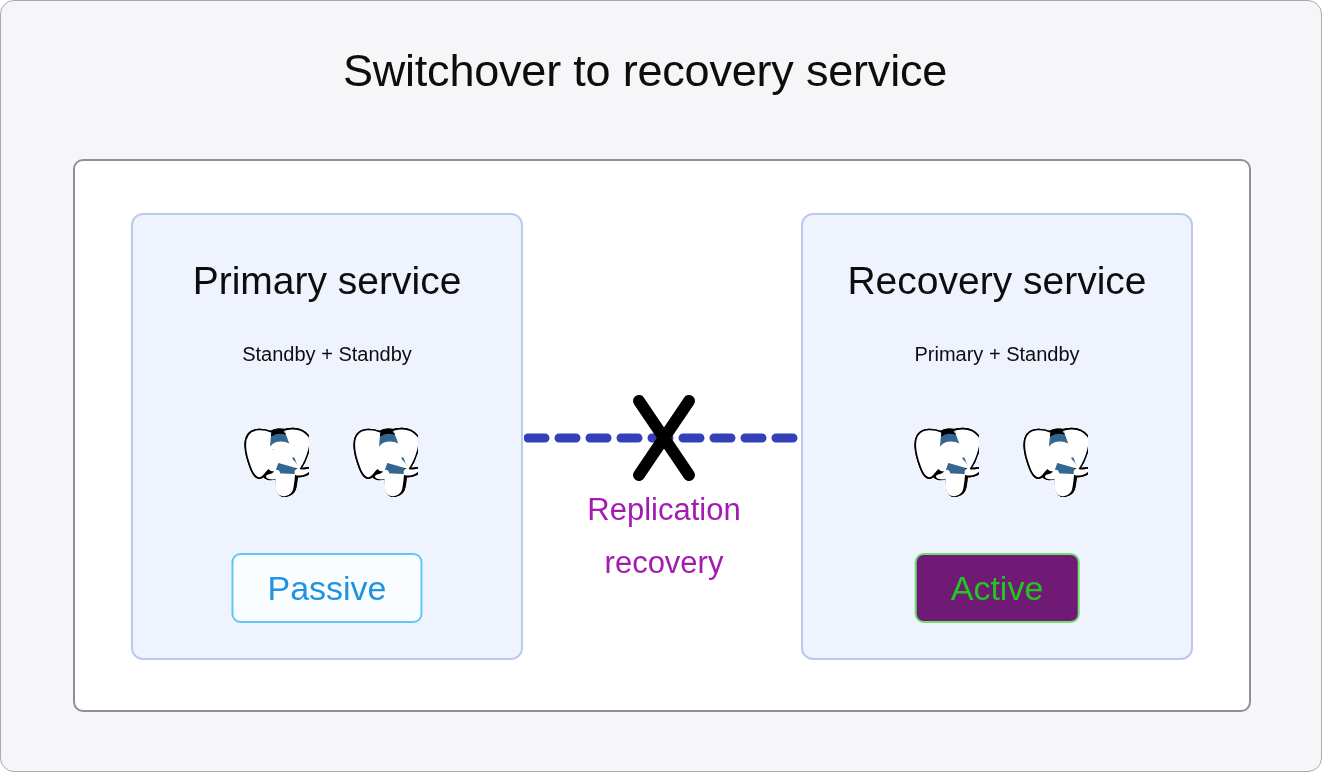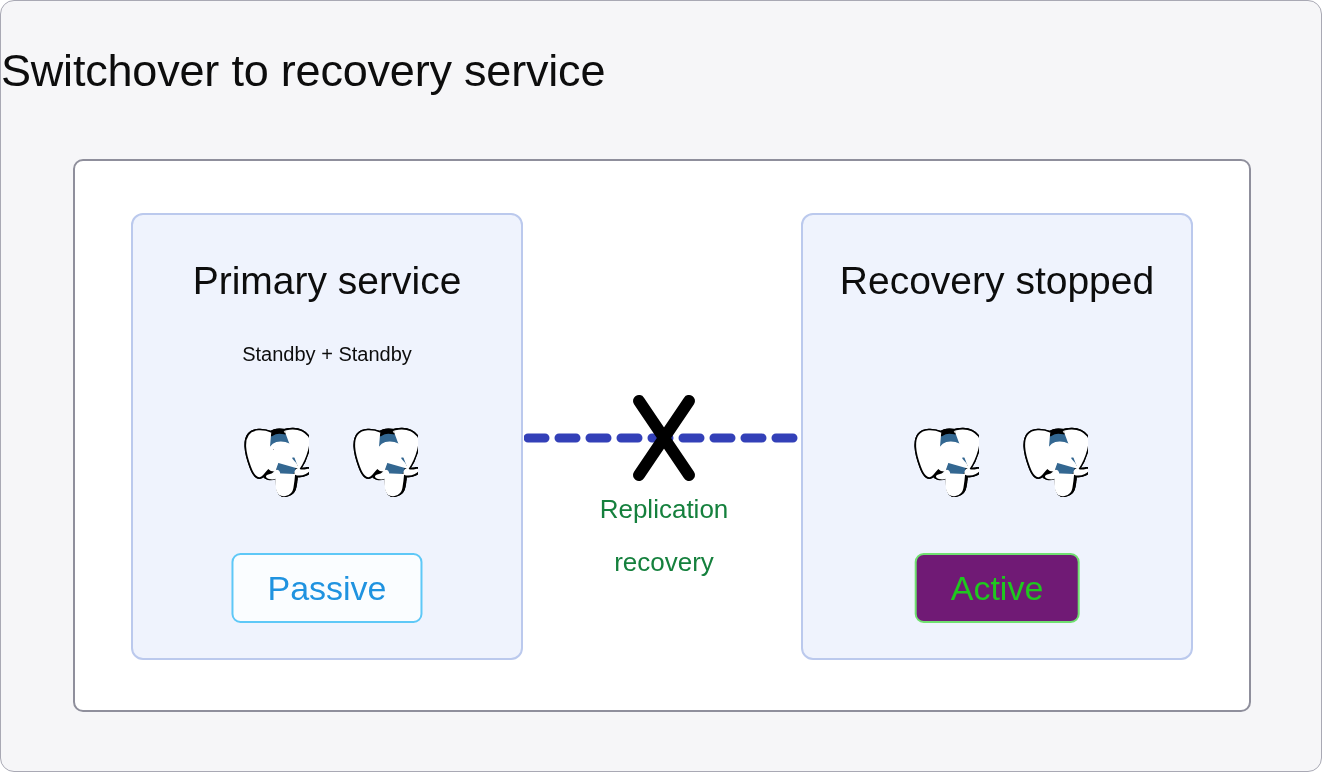--- a/index.html
+++ b/index.html
@@ -24,21 +24,21 @@
     border: 1px solid #a9a9b4;
     border-radius: 14px;
   }
 
   
   #diagram-title {
     position: absolute;
     left: 0;
     top: 44px;
     width: 1288px;
-    text-align: left;
+    text-align: center;
     font-size: 45px;
     font-weight: 400;
     color: #0d0d0d;
     letter-spacing: -0.2px;
     white-space: nowrap;
   }
 
   
   #diagram-frame {
     position: absolute;
@@ -134,23 +134,23 @@
     top: 390px;
     width: 280px;
     height: 100px;
   }
   #replication-label {
     position: absolute;
     left: 523px;
     top: 482px;
     width: 280px;
     text-align: center;
-    font-size: 26px;
+    font-size: 31px;
     line-height: 53px;
-    color: #15803d;
+    color: #a21caf;
   }
   #replication-label span { display: block; }
 </style>
 </head>
 <body>
 
 <div id="canvas">
 
   <div id="diagram-title">Switchover to recovery service</div>
 
@@ -201,22 +201,23 @@
           <path fill="#ffffff" d="M83.2 31.77c0.05 0.45-0.84 1.67-2.02 1.83-1.18 0.17-2.18-0.8-2.24-1.25-0.05-0.45 0.84-0.95 2.02-1.11 1.18-0.17 2.18 0.08 2.24 0.53z"></path>
         </g>
       </svg>
     </div>
 
     <div class="status-badge passive">Passive</div>
   </div>
 
   <div class="service-panel" id="panel-recovery">
 
-    <div class="panel-title">Recovery stopped</div>
-
+    <div class="panel-title">Recovery service</div>
+
+    <div class="panel-subtitle">Primary + Standby</div>
 
     <div class="node-row">
       <svg class="pg-node" viewBox="0 0 100 106">
         <g stroke="#000000" stroke-width="7.5" stroke-linecap="round" stroke-linejoin="round">
           <path fill="#336791" stroke-linecap="butt" d="M79.5 71.5c0.6-5.2 0.4-6 4.3-5.1l1 0.1c3 0.14 6.9-0.48 9.2-1.55 4.9-2.3 7.8-6.1 3-5.1-11 2.3-11.7-1.4-11.7-1.4 11.6-17.2 16.4-39 12.2-44.3C86.5-0.4 66.9 6.4 66.6 6.6l-0.1 0c-2.2-0.45-4.6-0.72-7.3-0.76-5 -0.08-8.7 1.3-11.6 3.46 0 0-35.2-14.5-33.6 18.2 0.35 6.96 9.97 52.6 21.5 38.8 4.2-5.05 8.3-9.3 8.3-9.3 2 1.35 4.5 2.04 7 1.8l0.2-0.17c-0.06 0.62-0.03 1.23 0.08 1.95-3 3.35-2.1 3.94-8.1 5.17-6 1.24-2.5 3.45-0.2 4.03 2.8 0.7 9.3 1.7 13.7-4.45l-0.17 0.7c1.17 0.94 1.1 6.73 1.26 10.87 0.17 4.14 0.45 8 1.3 10.27 0.84 2.27 1.84 8.13 9.7 6.45 6.55-1.4 11.5-3.43 11.95-22.26"></path>
           <path fill="#336791" d="M96.9 59.85c-11 2.27-11.8-1.46-11.8-1.46 11.6-17.2 16.4-39.04 12.25-44.35C86.5-0.42 66.9 6.4 66.57 6.58l-0.1 0.02c-2.2-0.46-4.6-0.73-7.35-0.78-5-0.08-8.7 1.3-11.6 3.46 0 0-35.2-14.5-33.6 18.2 0.35 6.96 9.97 52.6 21.5 38.8 4.2-5.05 8.2-9.3 8.2-9.3 2 1.35 4.5 2.04 7.1 1.8l0.2-0.17c-0.07 0.62-0.04 1.23 0.07 1.95-3 3.35-2.1 3.94-8.1 5.17-6 1.24-2.5 3.45-0.2 4.03 2.83 0.7 9.3 1.7 13.7-4.45l-0.18 0.7c1.17 0.94 2 6.1 1.86 10.8-0.14 4.7-0.23 7.9 0.7 10.4 0.93 2.5 1.86 8.13 9.76 6.44 6.6-1.4 10-5.1 10.5-11.2 0.33-4.37 1.07-3.72 1.12-7.62l0.6-1.85c0.7-5.9 0.1-7.8 4.2-6.9l1 0.1c3 0.14 6.93-0.48 9.23-1.55 4.95-2.3 7.88-6.12 3-5.1z"></path>
         </g>
         <g fill="#ffffff" stroke="#ffffff">
           <path stroke-width="2.5" d="M54.9 64.5c-0.3 10.8 0.08 21.7 1.13 24.35 1.05 2.65 3.3 7.8 11.2 6.1 6.6-1.4 9-4.15 10-10.2 0.76-4.45 2.2-16.83 2.4-19.37"></path>
           <path stroke-width="2.5" d="M47.4 9.03s-35.2-14.4-33.6 18.3c0.35 6.96 9.97 52.6 21.5 38.8 4.2-5.05 8-8.98 8-8.98"></path>

